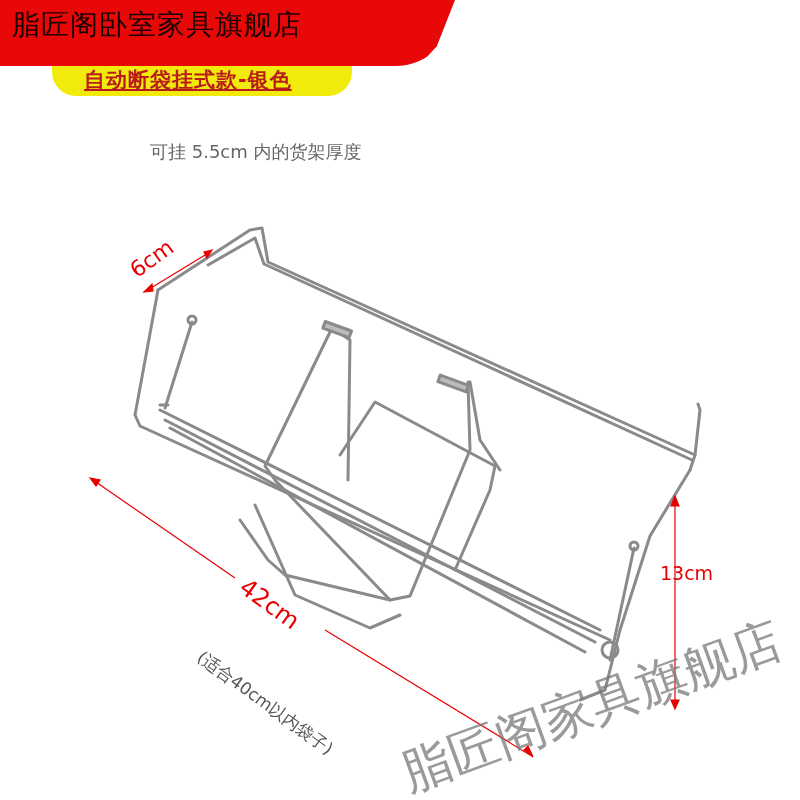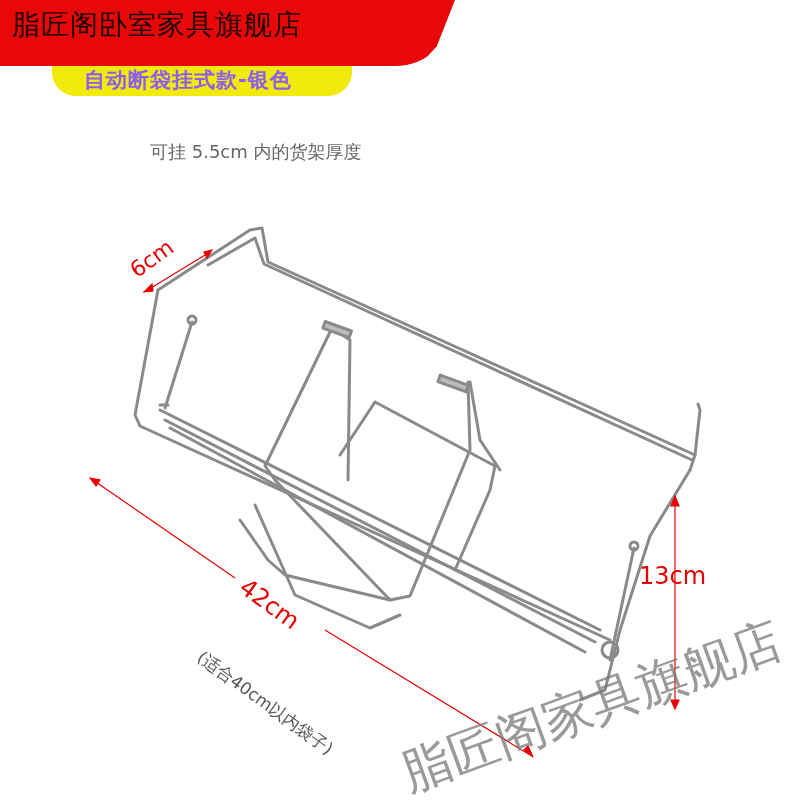--- a/index.html
+++ b/index.html
@@ -1,26 +1,26 @@
 <!DOCTYPE html>
 <html><head>
 <meta charset="utf-8">
 <style>
   html, body { margin:0; padding:0; }
   body { width:800px; height:800px; position:relative; overflow:hidden; background:#ffffff; font-family:"DejaVu Sans", sans-serif; }
   .yellow-pill { position:absolute; left:52px; top:40px; width:300px; height:56px; background:#f2ea0a; border-radius:0 0 24px 24px; }
-  .yellow-text { position:absolute; left:84px; top:66px; font-size:21px; font-weight:bold; color:#8b5cf6; letter-spacing:1px; font-family:"DejaVu Sans", sans-serif; }
+  .yellow-text { position:absolute; left:84px; top:66px; font-size:21px; font-weight:bold; color:#b91c1c; letter-spacing:1px; font-family:"DejaVu Sans", sans-serif;text-decoration:underline; }
   .red-banner { position:absolute; left:0; top:0; width:455px; height:66px; background:#e80808; border-radius:0 0 60px 0; clip-path: polygon(0 0, 100% 0, 96% 70%, 92% 100%, 0 100%); }
   .red-text { position:absolute; left:12px; top:6px; font-size:28px; color:#1a0000; font-family:"DejaVu Serif", serif; letter-spacing:1px; }
   .subtitle { position:absolute; left:150px; top:140px; font-size:18px; color:#666; font-family:"DejaVu Sans", sans-serif;text-align:right; }
   .rack { position:absolute; left:0; top:0; width:800px; height:800px; }
   .dim { position:absolute; color:#e80000; font-family:"DejaVu Sans", sans-serif; font-size:22px; }
   .dim-6 { left:128px; top:246px; transform:rotate(-36deg); }
   .dim-42 { left:236px; top:590px; transform:rotate(36deg); font-size:24px; }
-  .dim-13 { left:639px; top:562px; font-size:24px; }
+  .dim-13 { left:660px; top:562px; font-size:19px; }
   .fit-note { position:absolute; left:206px; top:646px; color:#555; font-size:17px; transform:rotate(36deg); transform-origin:left top; white-space:nowrap; }
   .watermark { position:absolute; left:415px; top:740px; font-family:"DejaVu Serif", serif; font-size:50px; color:rgba(120,120,120,0.75); transform:rotate(-20deg); transform-origin:left bottom; white-space:nowrap; }
 </style>
 </head>
 <body>
 
 <div class="yellow-pill"></div>
 <div class="yellow-text">自动断袋挂式款-银色</div>
 
 <div class="red-banner"></div>

